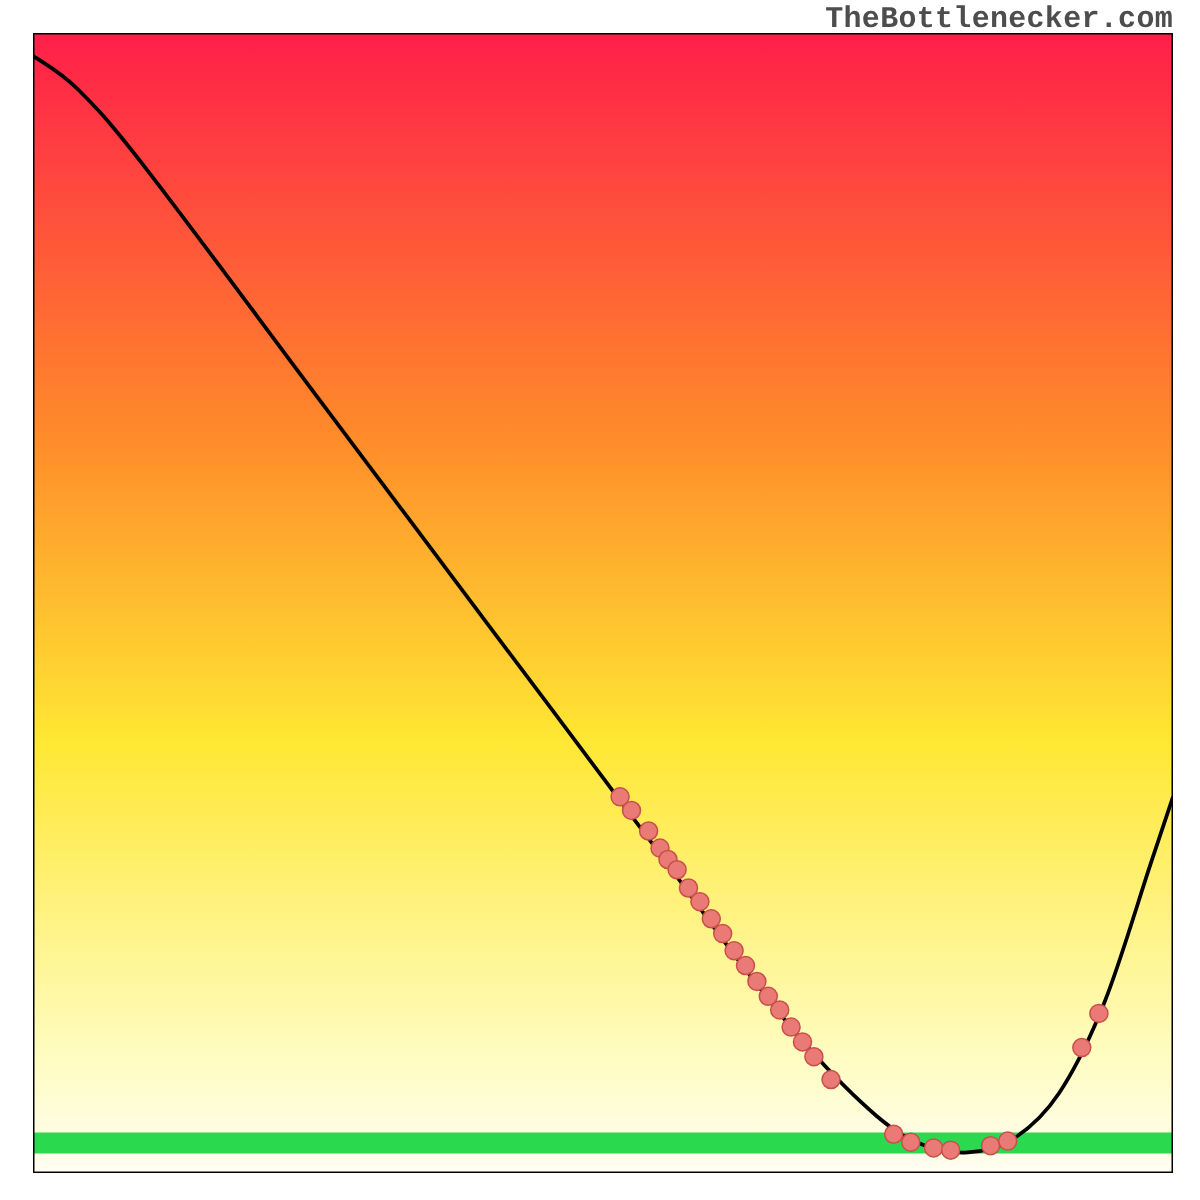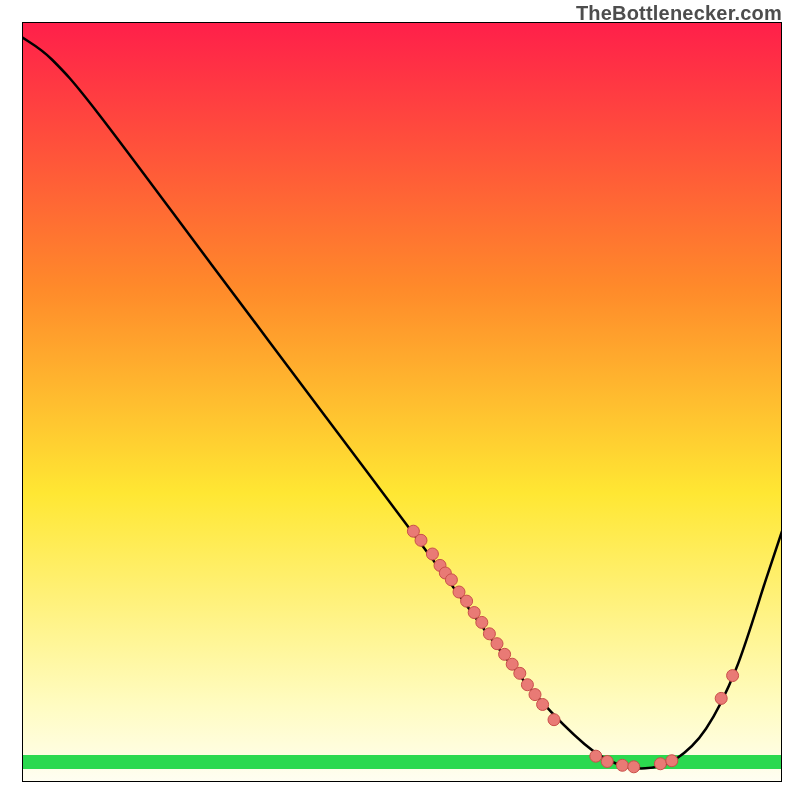--- a/index.html
+++ b/index.html
@@ -8,20 +8,21 @@
     width: 800px;
     height: 800px;
     overflow: hidden;
     font-family: Arial, Helvetica, sans-serif;
     background: #ffffff;
   }
   .stage {
     position: relative;
     width: 800px;
     height: 616px;
+    font-family: Liberation Mono, monospace;
   }
   .plot {
     position: absolute;
     box-sizing: border-box;
   }
   .watermark {
     position: absolute;
     color: #4d4d4d;
     font-weight: 600;
     letter-spacing: 0.2px;

